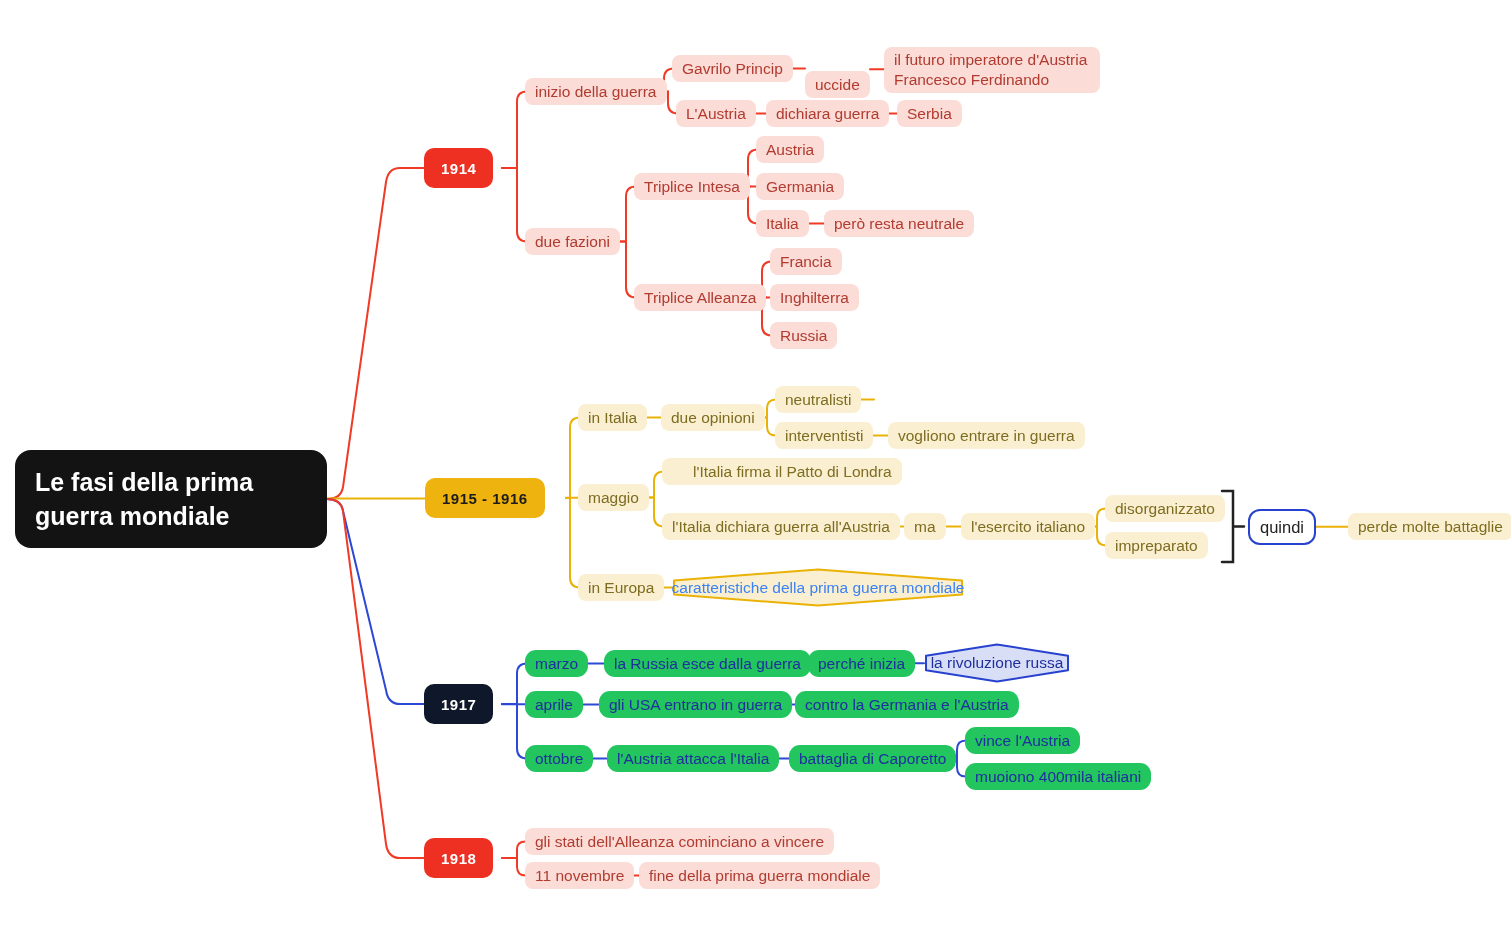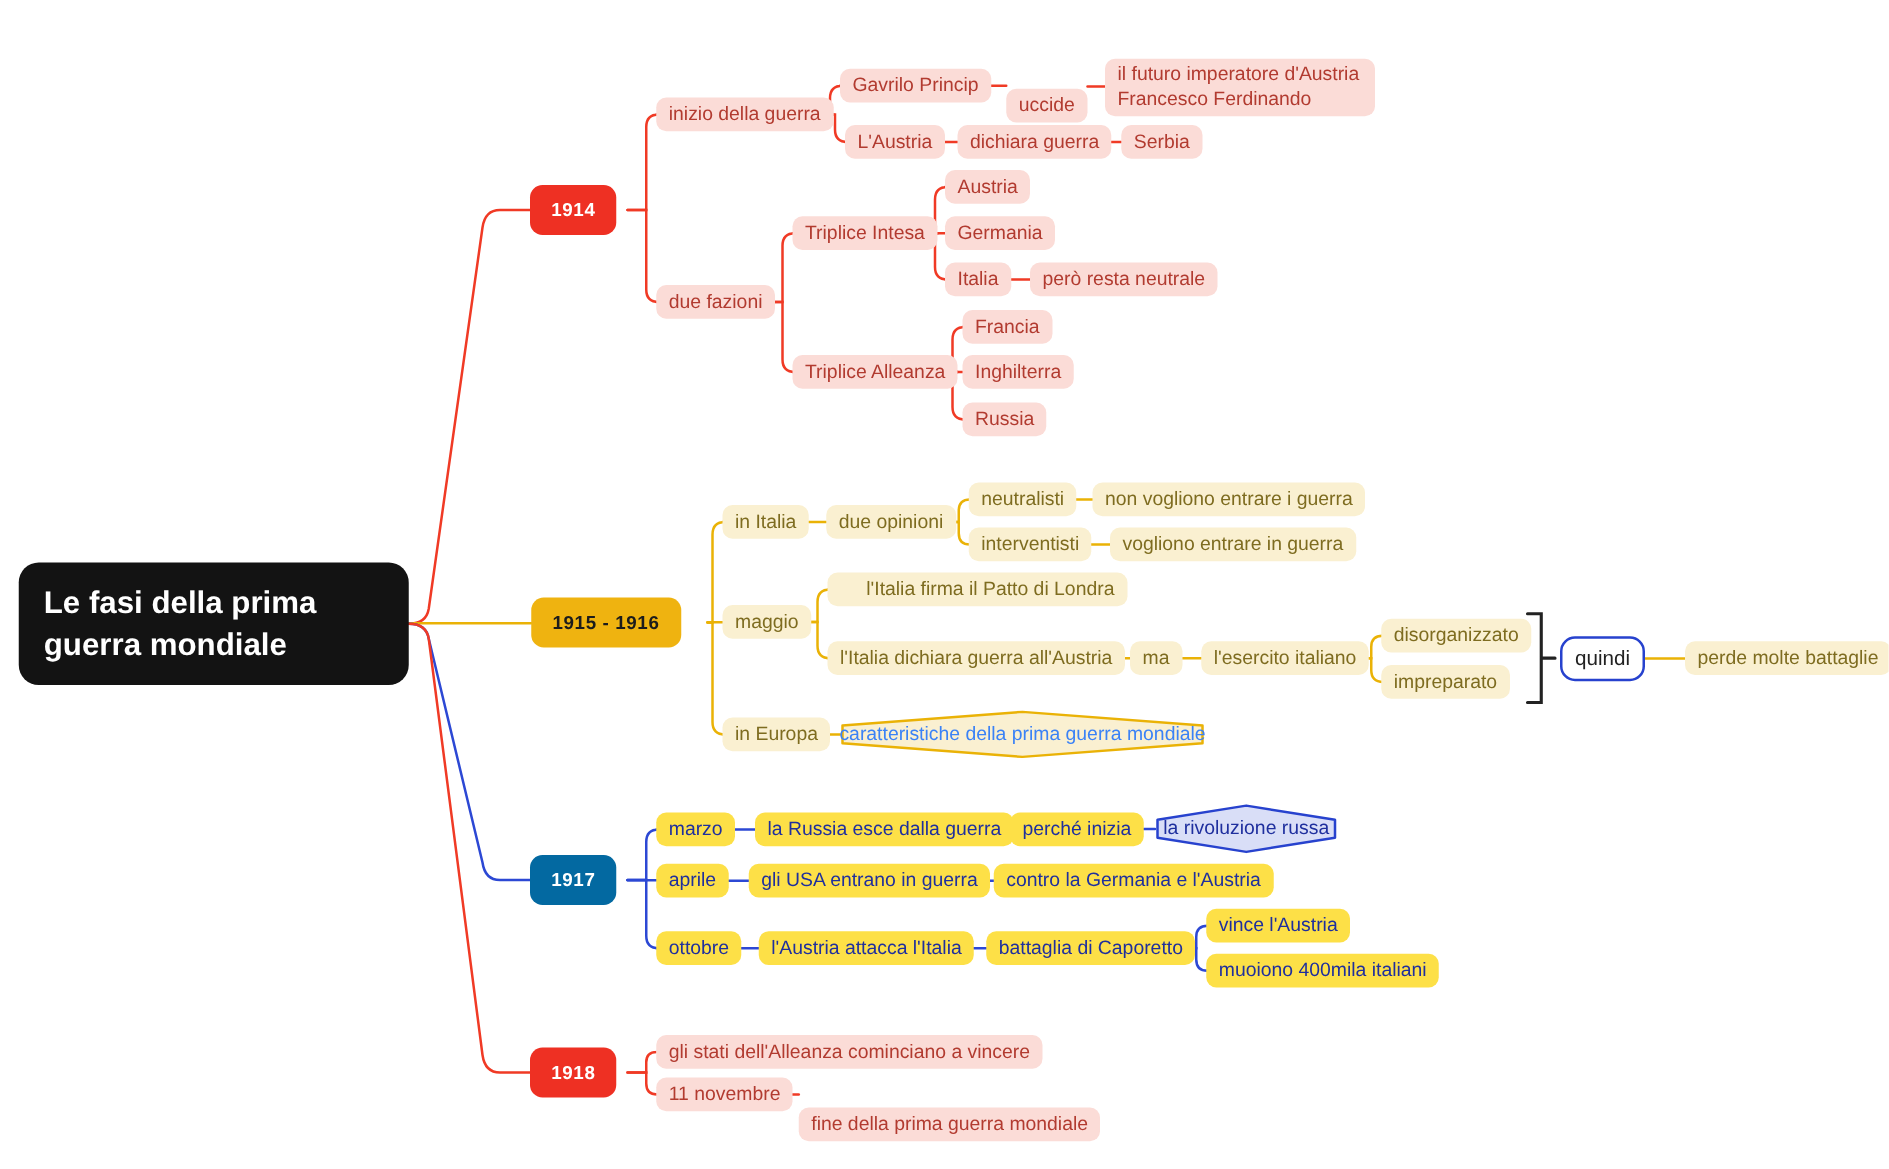--- a/index.html
+++ b/index.html
@@ -7,28 +7,28 @@
     position:relative;width:1511px;height:935px;background:#ffffff;overflow:hidden;
     font-family:"Liberation Sans","DejaVu Sans",sans-serif;
   }
   #wires{position:absolute;left:0;top:0;z-index:0;}
   .node{
     position:absolute;box-sizing:border-box;display:flex;align-items:center;justify-content:center;
     white-space:nowrap;height:27px;padding:0 10px;border-radius:8px;font-size:15.5px;z-index:1;
   }
   .pink   {background:#fbdcd7;color:#b23b30;}
   .yellow {background:#faf0d1;color:#7e6c20;}
-  .lav    {background:#fde047;color:#1f2f9e;}
+  .lav    {background:#22c55e;color:#1f2f9e;border-radius:11px;}
   .topic{
     height:40px;border-radius:10px;font-weight:bold;font-size:15px;color:#ffffff;
     padding:0 17px;letter-spacing:.5px;
   }
   .t-red {background:#ee3023;}
   .t-gold{background:#efb310;color:#1c1c1c;}
-  .t-blue{background:#0369a1;}
+  .t-blue{background:#0f172a;}
   .root-node{
     width:312px;height:98px;background:#131313;color:#ffffff;border-radius:16px;
     font-weight:bold;font-size:25px;line-height:34px;white-space:normal;
     padding:0 20px;
   }
   .multiline{white-space:normal;height:auto;min-height:27px;padding:3px 10px;line-height:20px;font-size:15.5px;}
   .quindi-node{background:#ffffff;border:2.5px solid #2742ce;color:#222222;height:36px;border-radius:12px;font-size:16.5px;}
   .hex{background:transparent;padding:0;}
   .hex-gold{color:#3b82f6;}
   .hex-blue{color:#1f2f9e;}
@@ -115,21 +115,20 @@
   <div class="node pink" id="n-neutrale" style="left:824px;top:210px;">però resta neutrale</div>
   <div class="node pink" id="n-alleanza" style="left:634px;top:284px;">Triplice Alleanza</div>
   <div class="node pink" id="n-francia" style="left:770px;top:248px;">Francia</div>
   <div class="node pink" id="n-inghilterra" style="left:770px;top:284px;">Inghilterra</div>
   <div class="node pink" id="n-russia" style="left:770px;top:322px;">Russia</div>
 
   <div class="node topic t-gold" id="t1915" style="left:425px;top:478px;">1915 - 1916</div>
   <div class="node yellow" id="n-initalia" style="left:578px;top:404px;">in Italia</div>
   <div class="node yellow" id="n-opinioni" style="left:661px;top:404px;">due opinioni</div>
   <div class="node yellow" id="n-neutralisti" style="left:775px;top:386px;">neutralisti</div>
-  <div class="node yellow" id="n-nonvogliono" style="left:874px;top:386px;">non vogliono entrare i guerra</div>
   <div class="node yellow" id="n-interventisti" style="left:775px;top:422px;">interventisti</div>
   <div class="node yellow" id="n-vogliono" style="left:888px;top:422px;">vogliono entrare in guerra</div>
   <div class="node yellow" id="n-maggio" style="left:578px;top:484px;">maggio</div>
   <div class="node yellow" id="n-patto" style="left:662px;top:458px;padding-left:31px;">l'Italia firma il Patto di Londra</div>
   <div class="node yellow" id="n-dichiaraita" style="left:662px;top:513px;">l'Italia dichiara guerra all'Austria</div>
   <div class="node yellow" id="n-ma" style="left:904px;top:513px;">ma</div>
   <div class="node yellow" id="n-esercito" style="left:961px;top:513px;">l'esercito italiano</div>
   <div class="node yellow" id="n-disorganizzato" style="left:1105px;top:495px;">disorganizzato</div>
   <div class="node yellow" id="n-impreparato" style="left:1105px;top:532px;">impreparato</div>
   <div class="node quindi-node" id="n-quindi" style="left:1248px;top:509px;">quindi</div>
@@ -151,15 +150,15 @@
   <div class="node lav" id="n-contro" style="left:795px;top:691px;">contro la Germania e l'Austria</div>
   <div class="node lav" id="n-ottobre" style="left:525px;top:745px;">ottobre</div>
   <div class="node lav" id="n-attacca" style="left:607px;top:745px;">l'Austria attacca l'Italia</div>
   <div class="node lav" id="n-caporetto" style="left:789px;top:745px;">battaglia di Caporetto</div>
   <div class="node lav" id="n-vince" style="left:965px;top:727px;">vince l'Austria</div>
   <div class="node lav" id="n-muoiono" style="left:965px;top:763px;">muoiono 400mila italiani</div>
 
   <div class="node topic t-red" id="t1918" style="left:424px;top:838px;">1918</div>
   <div class="node pink" id="n-glistati" style="left:525px;top:828px;">gli stati dell'Alleanza cominciano a vincere</div>
   <div class="node pink" id="n-novembre" style="left:525px;top:862px;">11 novembre</div>
-  <div class="node pink" id="n-fine" style="left:639px;top:886px;">fine della prima guerra mondiale</div>
+  <div class="node pink" id="n-fine" style="left:639px;top:862px;">fine della prima guerra mondiale</div>
 
 </div>
 
 </body></html>

